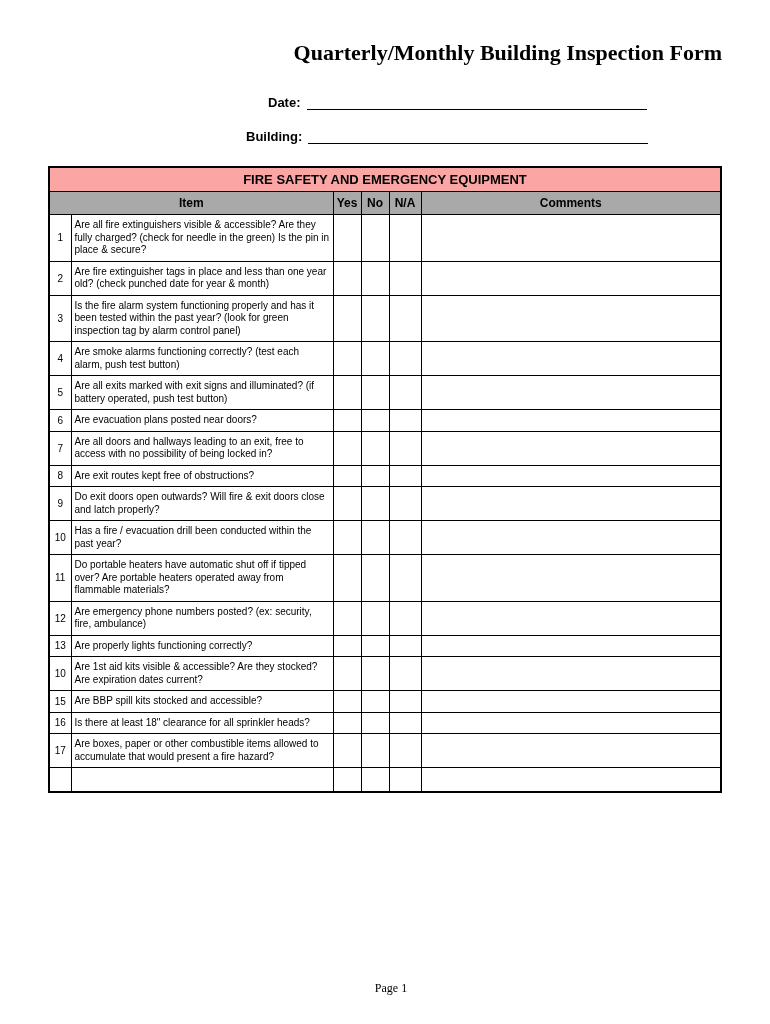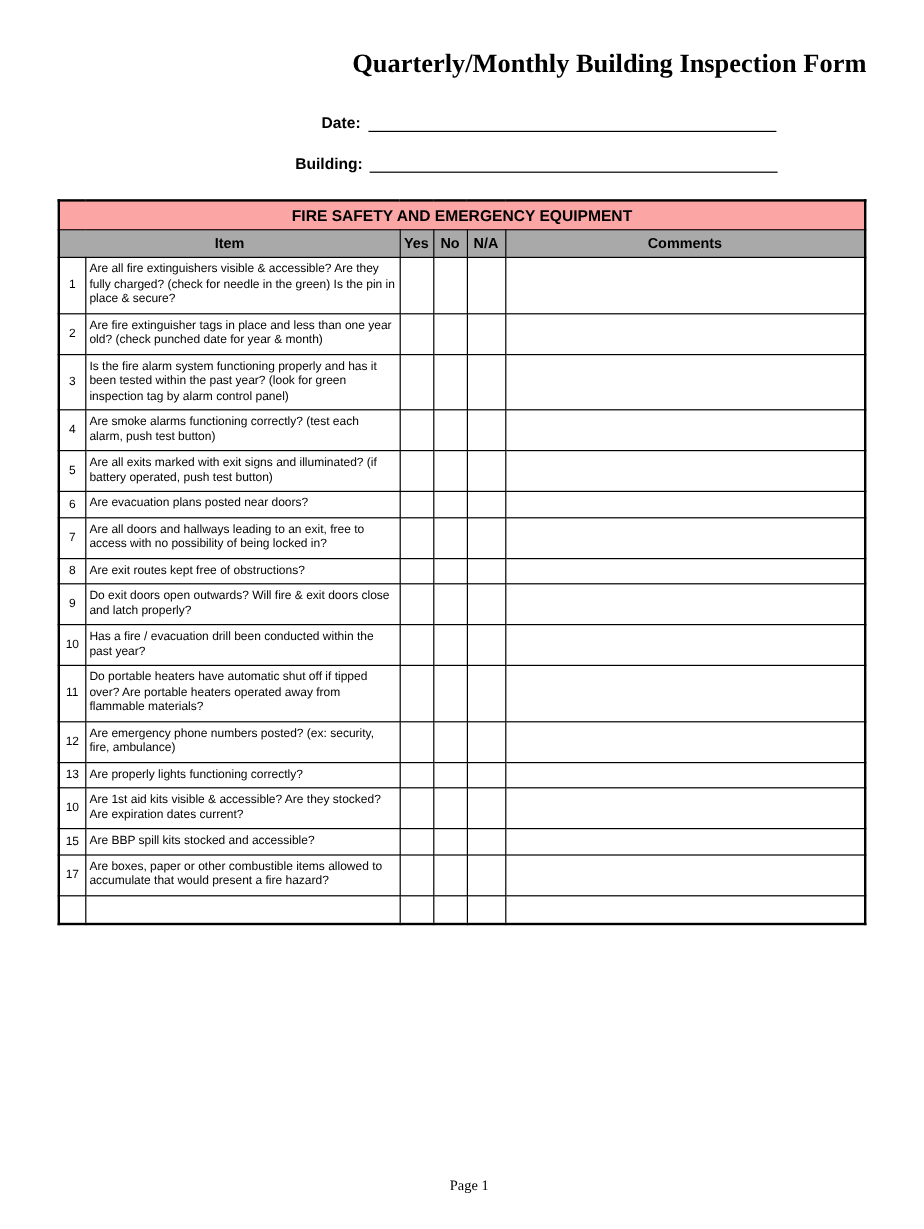--- a/index.html
+++ b/index.html
@@ -255,20 +255,28 @@
       </tr>
       <tr class="data-row">
         <td class="num-cell">15</td>
         <td class="item-cell">Are BBP spill kits stocked and accessible?</td>
         <td></td>
         <td></td>
         <td></td>
         <td></td>
       </tr>
       <tr class="data-row">
+        <td class="num-cell">16</td>
+        <td class="item-cell">Is there at least 18" clearance for all sprinkler heads?</td>
+        <td></td>
+        <td></td>
+        <td></td>
+        <td></td>
+      </tr>
+      <tr class="data-row">
         <td class="num-cell">17</td>
         <td class="item-cell">Are boxes, paper or other combustible items allowed to accumulate that would present a fire hazard?</td>
         <td></td>
         <td></td>
         <td></td>
         <td></td>
       </tr>
     </tbody>
   <tbody>
       <tr class="empty-row">

